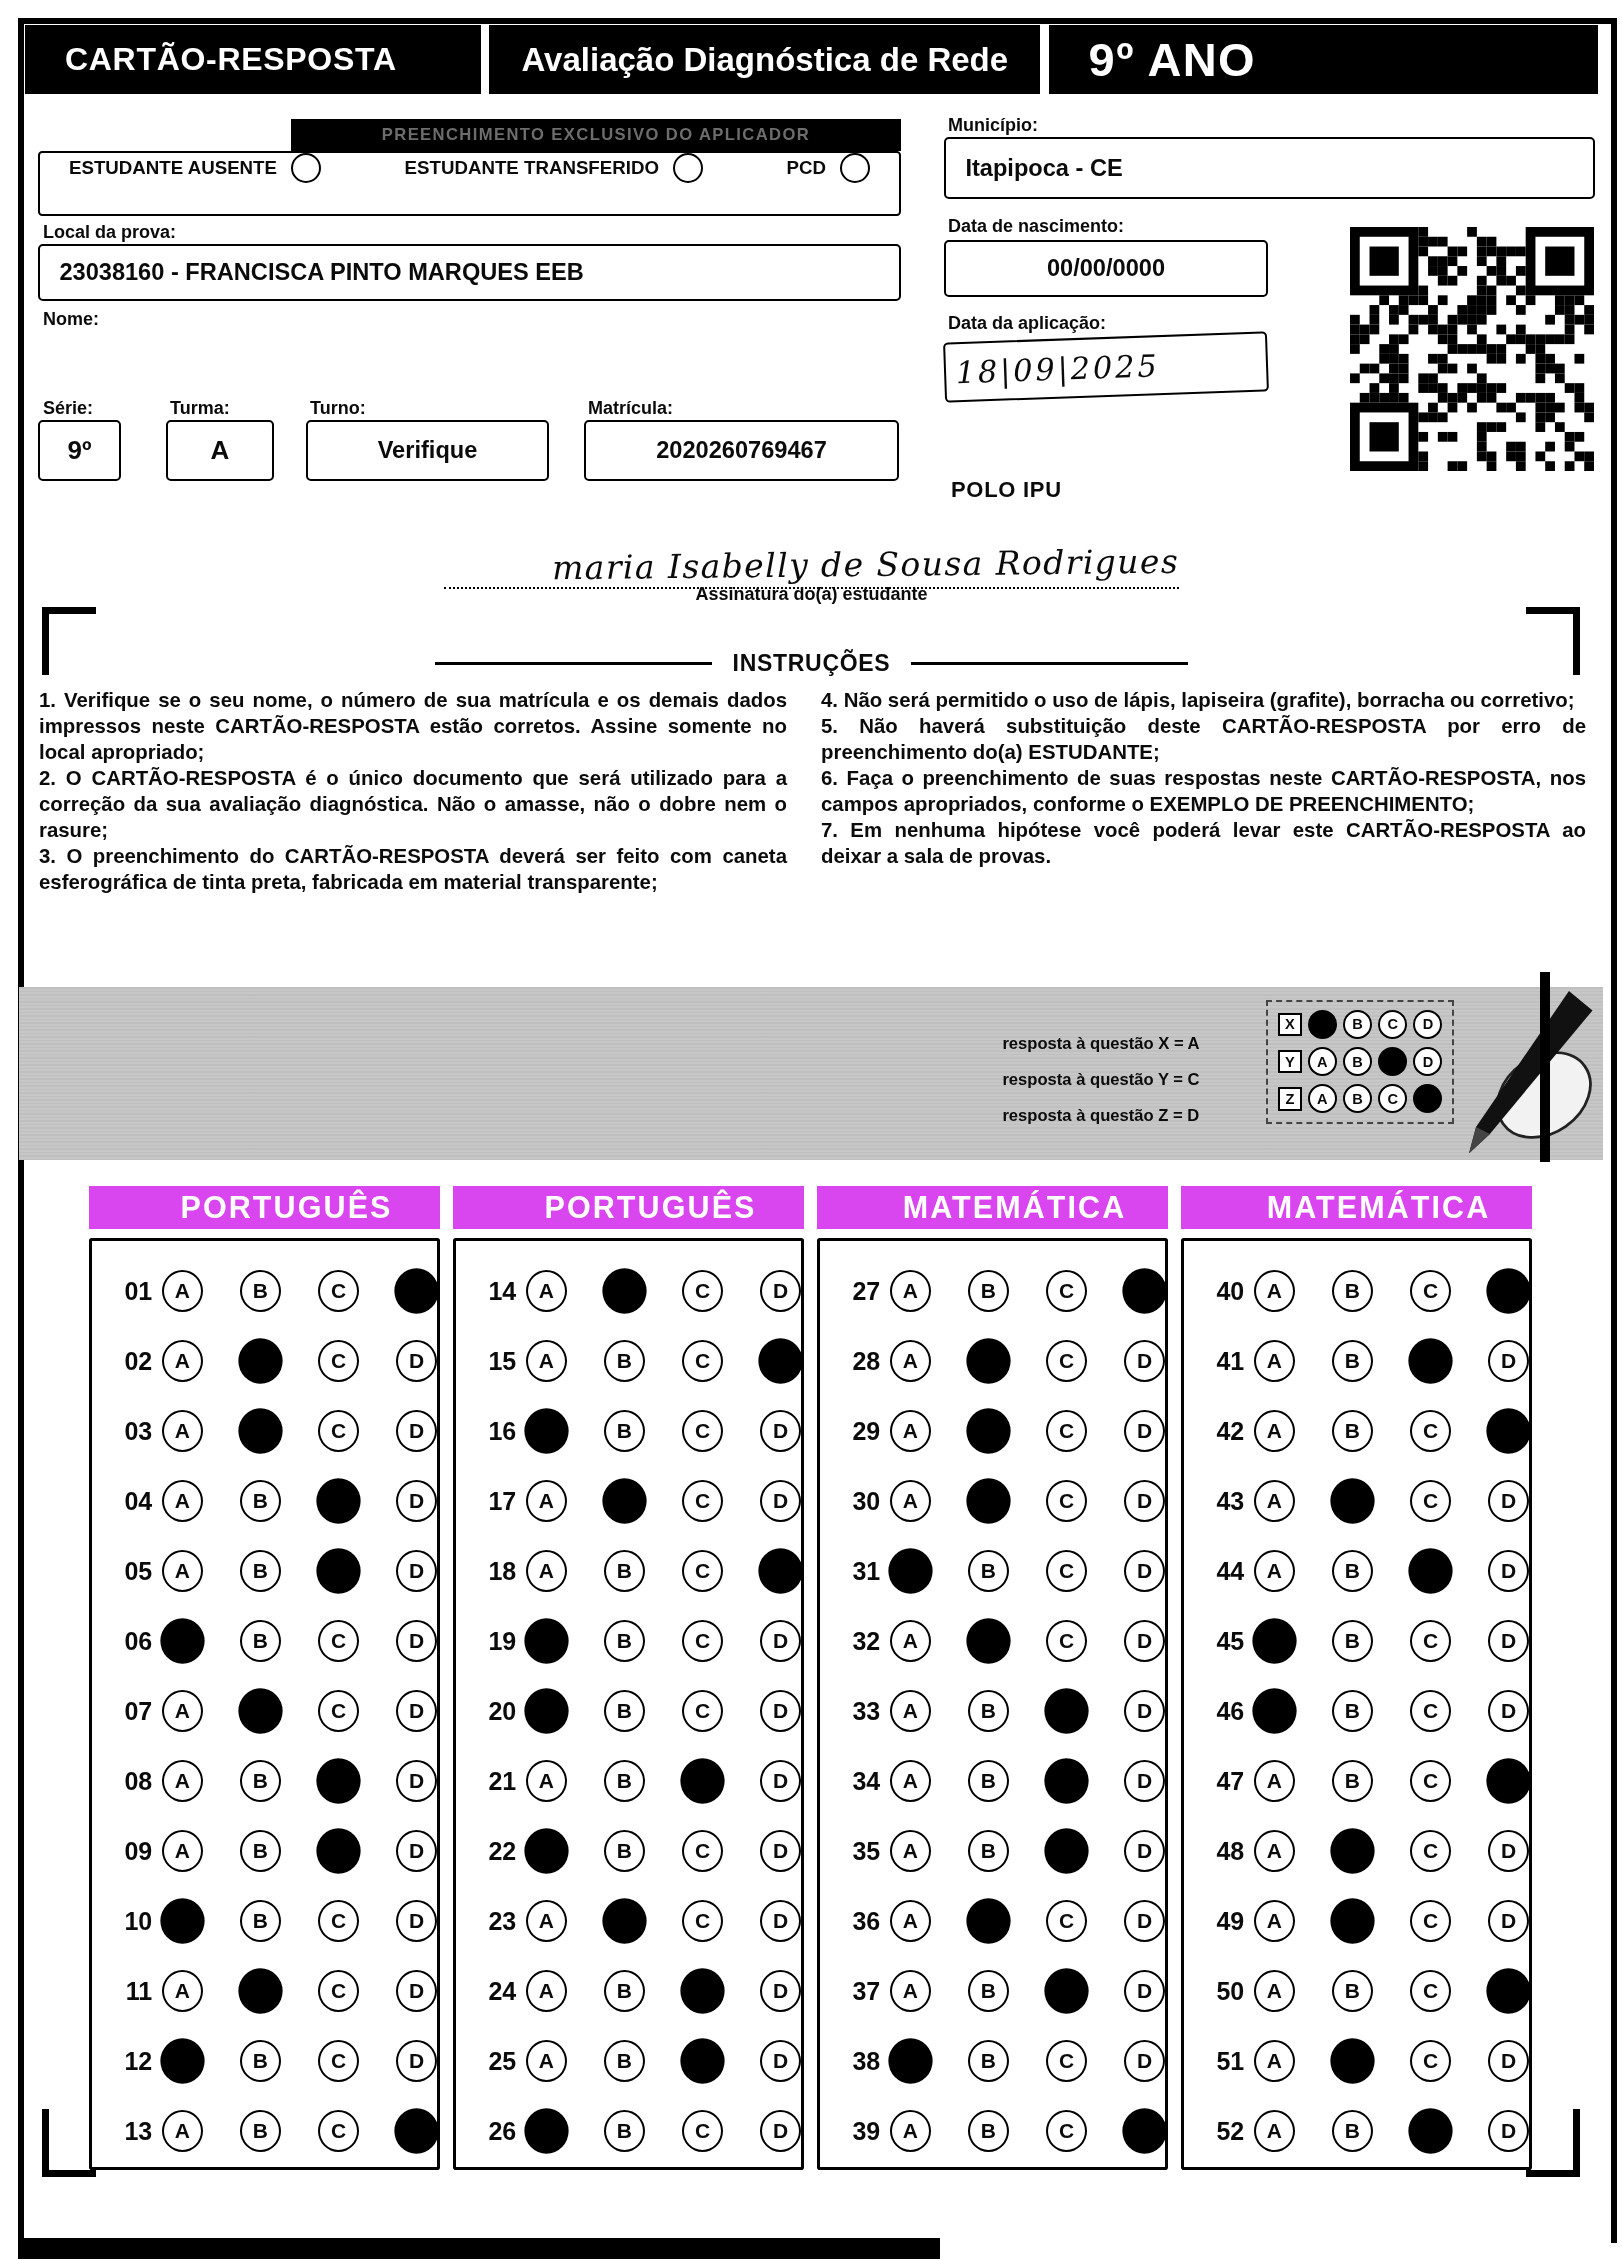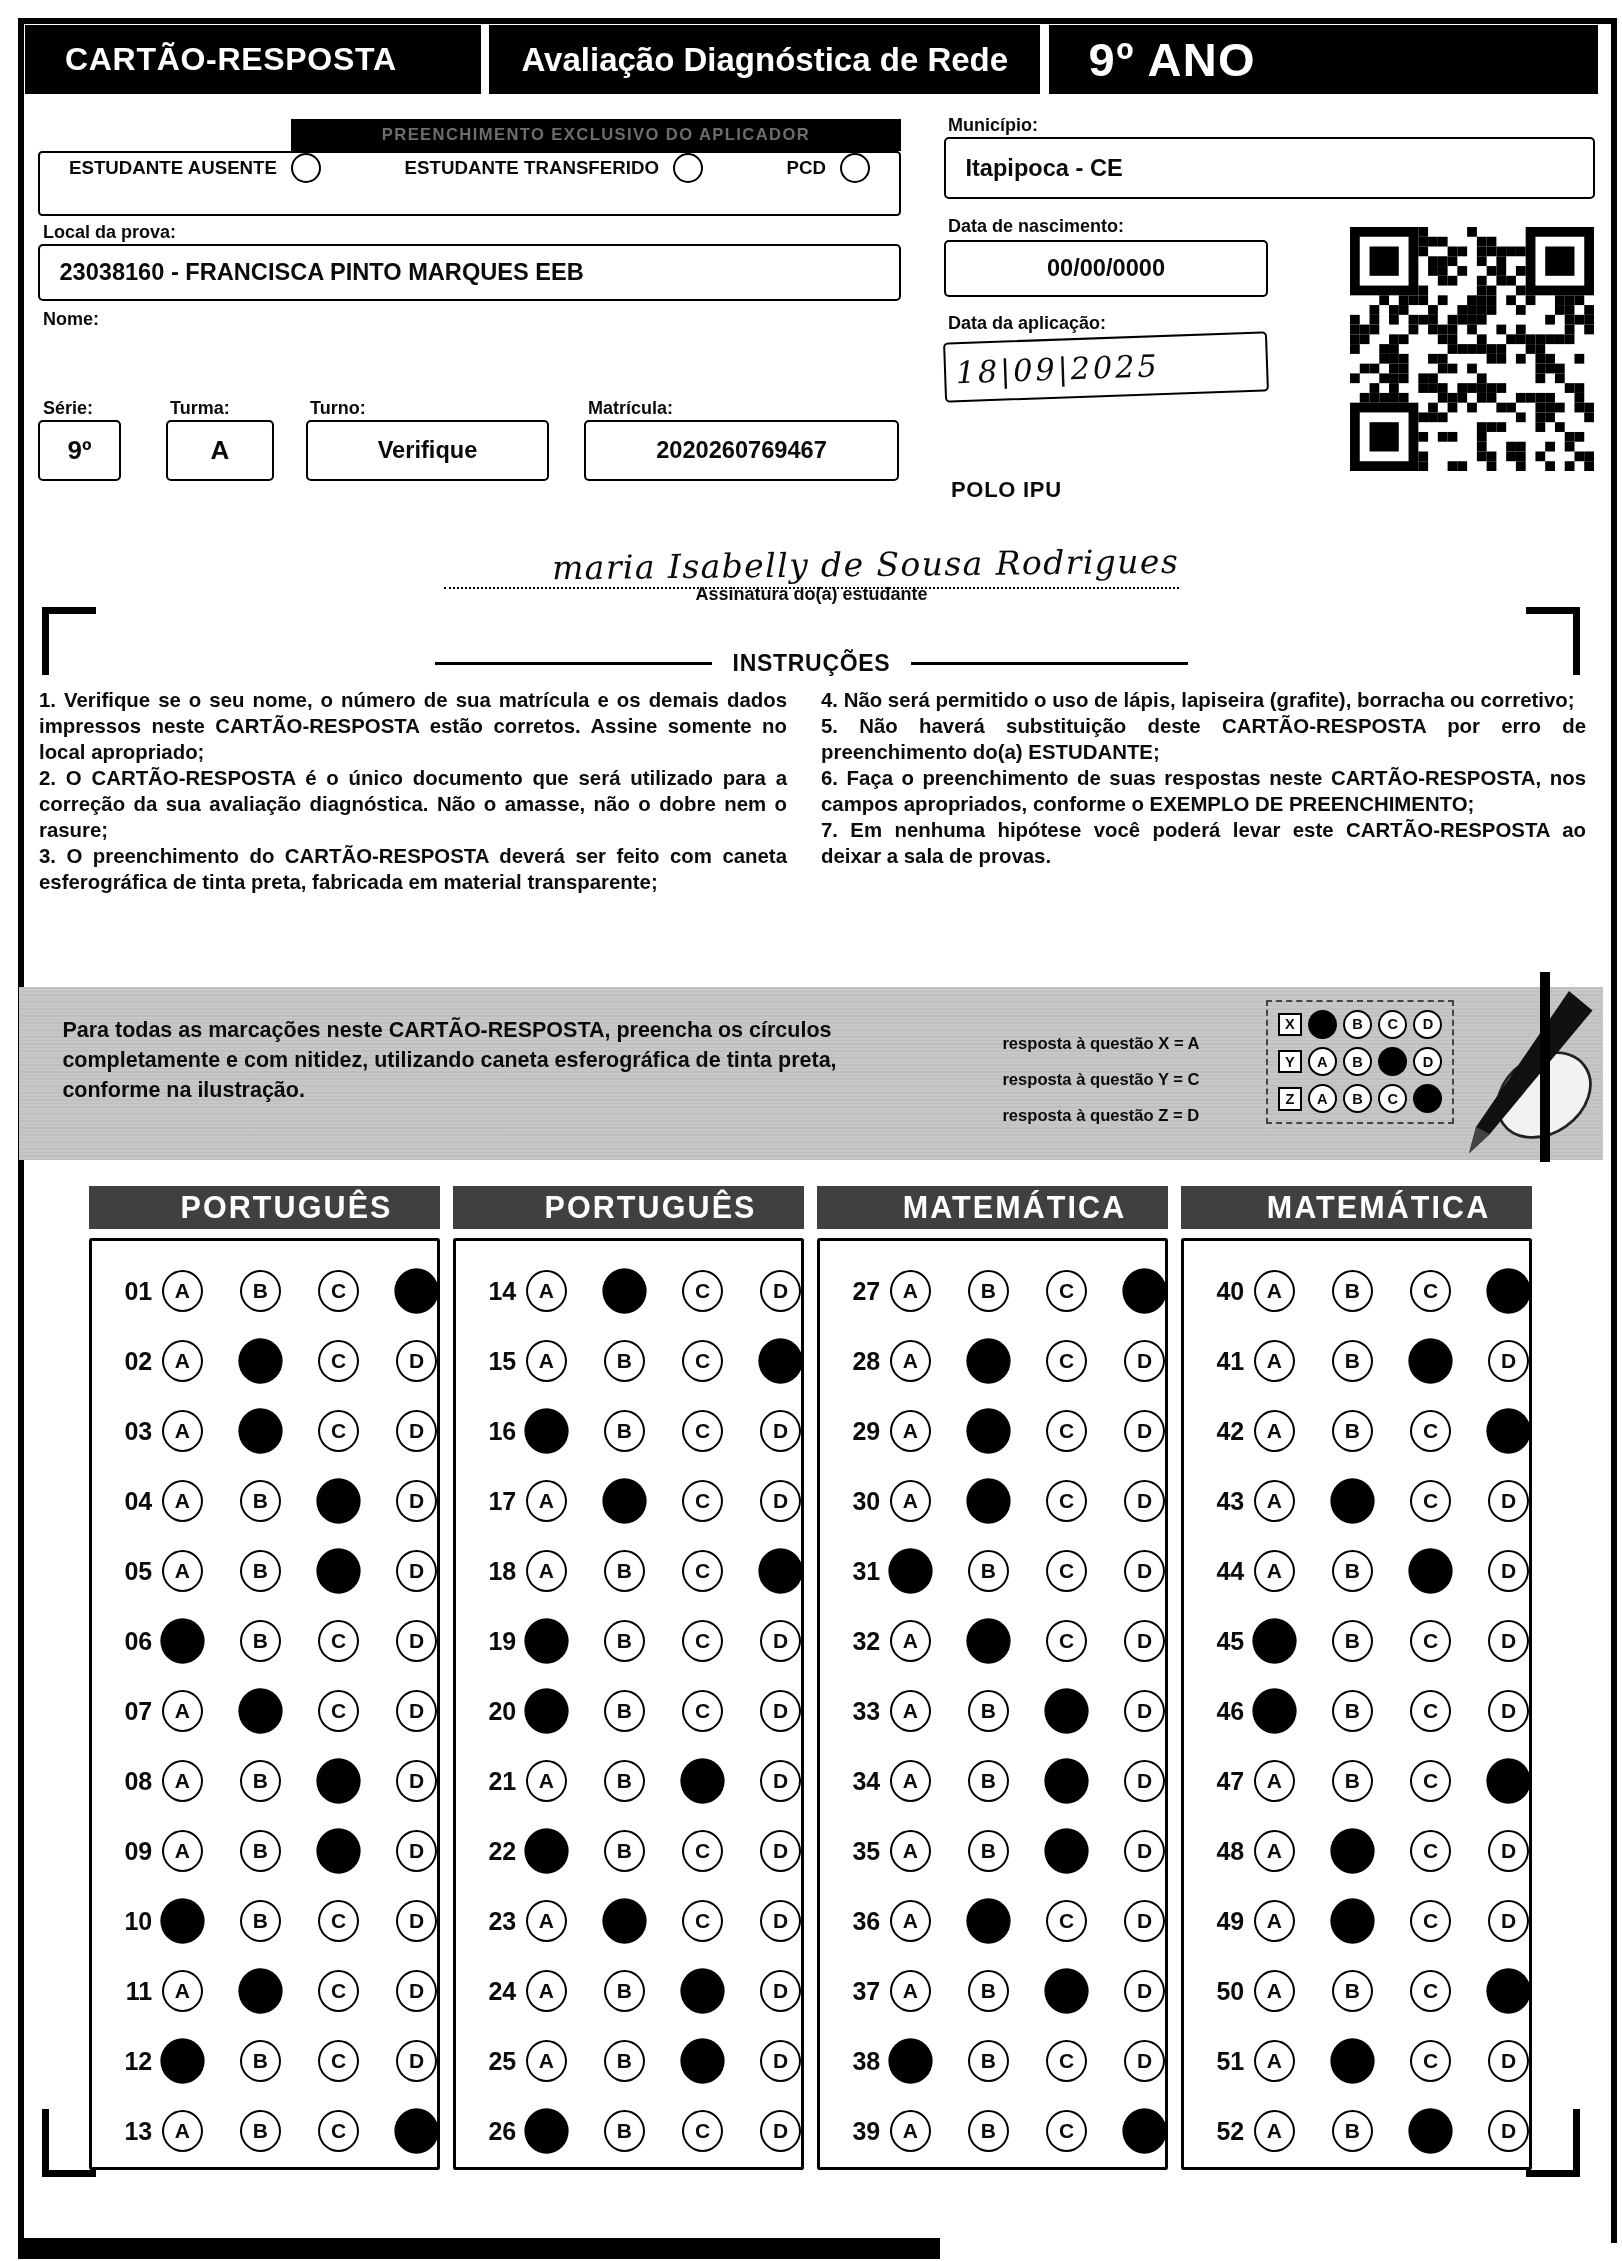--- a/index.html
+++ b/index.html
@@ -69,21 +69,21 @@
       justify-content:center;font-size:14.6px;font-weight:bold;box-sizing:border-box;}
   .ex-bubble{width:29px;height:29px;border:2.1px solid #000;border-radius:50%;background:#fff;display:flex;
       align-items:center;justify-content:center;font-size:14.6px;font-weight:bold;box-sizing:border-box;}
   .ex-bubble.filled{background:#000;}
   .pen-illo{position:absolute;left:1414px;top:4.2px;width:163px;height:169px;}
   .scan-line{position:absolute;left:1540px;top:972px;width:9.7px;height:190px;background:#000;}
 
   
   .answers{position:absolute;left:89px;top:1186px;display:flex;gap:13px;}
   .ans-col{width:351px;}
-  .ans-header{height:43px;background:#404040;color:#fff;display:flex;align-items:center;justify-content:center;
+  .ans-header{height:43px;background:#d946ef;color:#fff;display:flex;align-items:center;justify-content:center;
       font-size:30.5px;font-weight:bold;letter-spacing:2.1px;padding-left:44px;}
   .ans-box{margin-top:9px;border:3.5px solid #000;border-radius:2.8px;height:932px;
       padding:15.2px 0 0 12.5px;box-sizing:border-box;background:#fff;}
   .ans-row{height:70px;display:flex;align-items:center;}
   .q-num{width:49px;font-size:25px;font-weight:bold;text-align:right;margin-right:9.7px;}
   .bubble{width:42px;height:42px;border:2.8px solid #000;border-radius:50%;display:flex;align-items:center;
       justify-content:center;font-size:21px;font-weight:bold;margin-right:37px;background:#fff;box-sizing:border-box;}
   .bubble:last-child{margin-right:0;}
   .bubble.filled{background:#000;border-color:#000;transform:scale(1.08);}
 </style>
@@ -391,21 +391,20 @@
       <p>3. O preenchimento do CARTÃO-RESPOSTA deverá ser feito com caneta esferográfica de tinta preta, fabricada em material transparente;</p>
     </div>
   <div class="instr-col right">
       <p>4. Não será permitido o uso de lápis, lapiseira (grafite), borracha ou corretivo;</p>
       <p>5. Não haverá substituição deste CARTÃO-RESPOSTA por erro de preenchimento do(a) ESTUDANTE;</p>
       <p>6. Faça o preenchimento de suas respostas neste CARTÃO-RESPOSTA, nos campos apropriados, conforme o EXEMPLO DE PREENCHIMENTO;</p>
       <p>7. Em nenhuma hipótese você poderá levar este CARTÃO-RESPOSTA ao deixar a sala de provas.</p>
     </div>
 
   <div class="band">
-    <div class="band-text">Para todas as marcações neste CARTÃO-RESPOSTA, preencha os círculos completamente e com nitidez, utilizando caneta esferográfica de tinta preta, conforme na ilustração.</div>
     <div class="ex-caps">
         <div>resposta à questão X = A</div>
         <div>resposta à questão Y = C</div>
         <div>resposta à questão Z = D</div>
       </div>
     <div class="ex-grid">
         <div class="ex-row">
           <span class="ex-label">X</span>
           <span class="ex-bubble filled"></span>
           <span class="ex-bubble">B</span>

